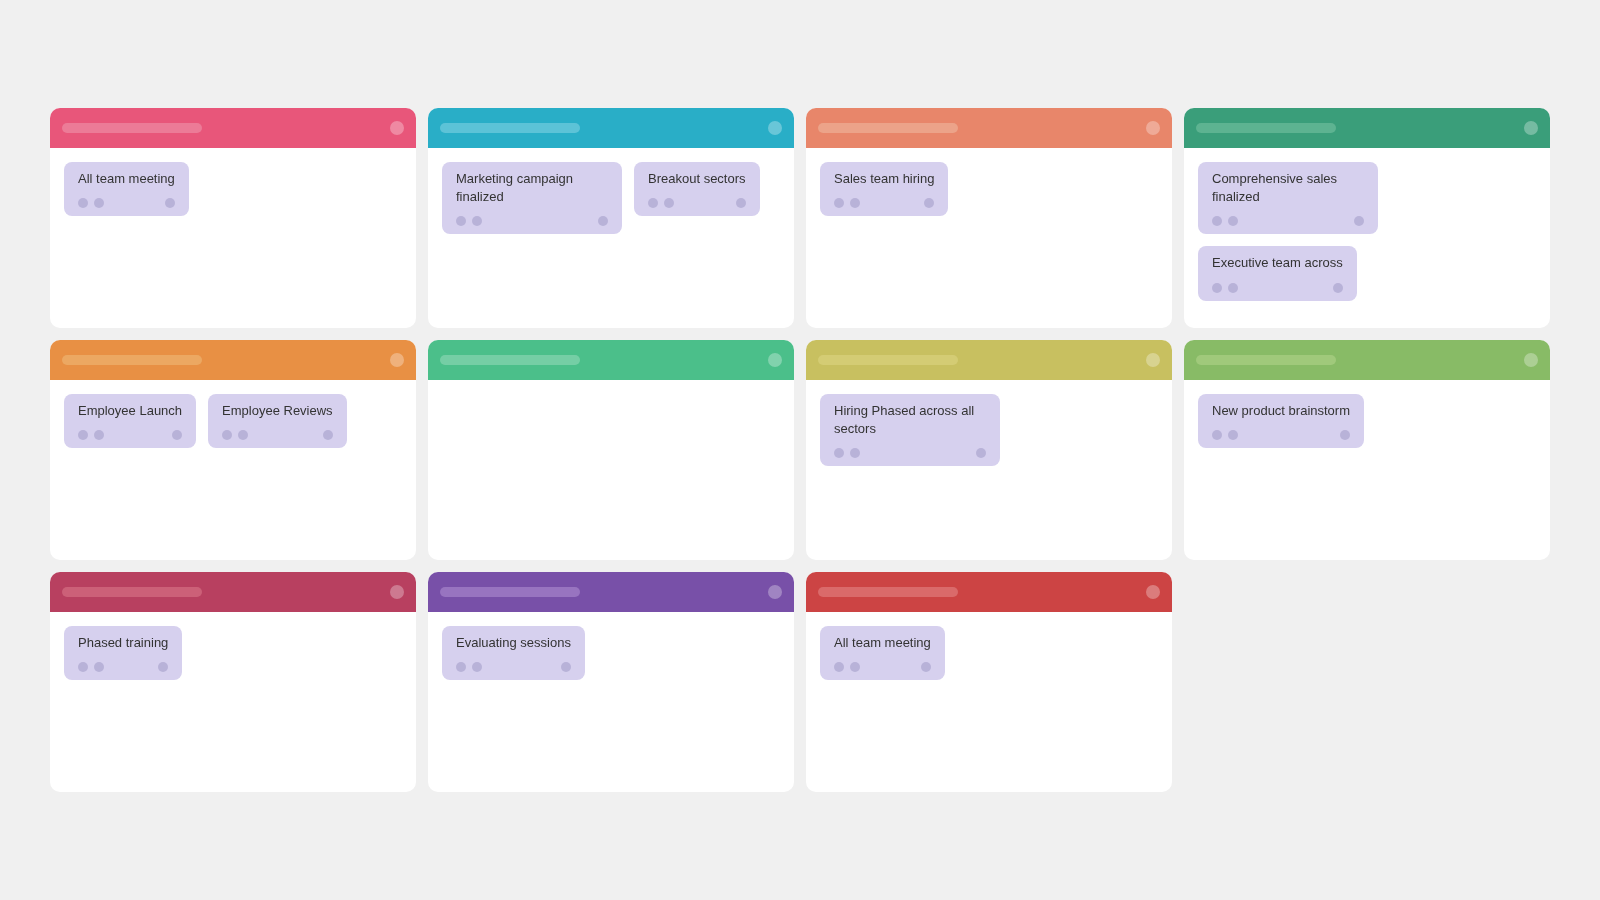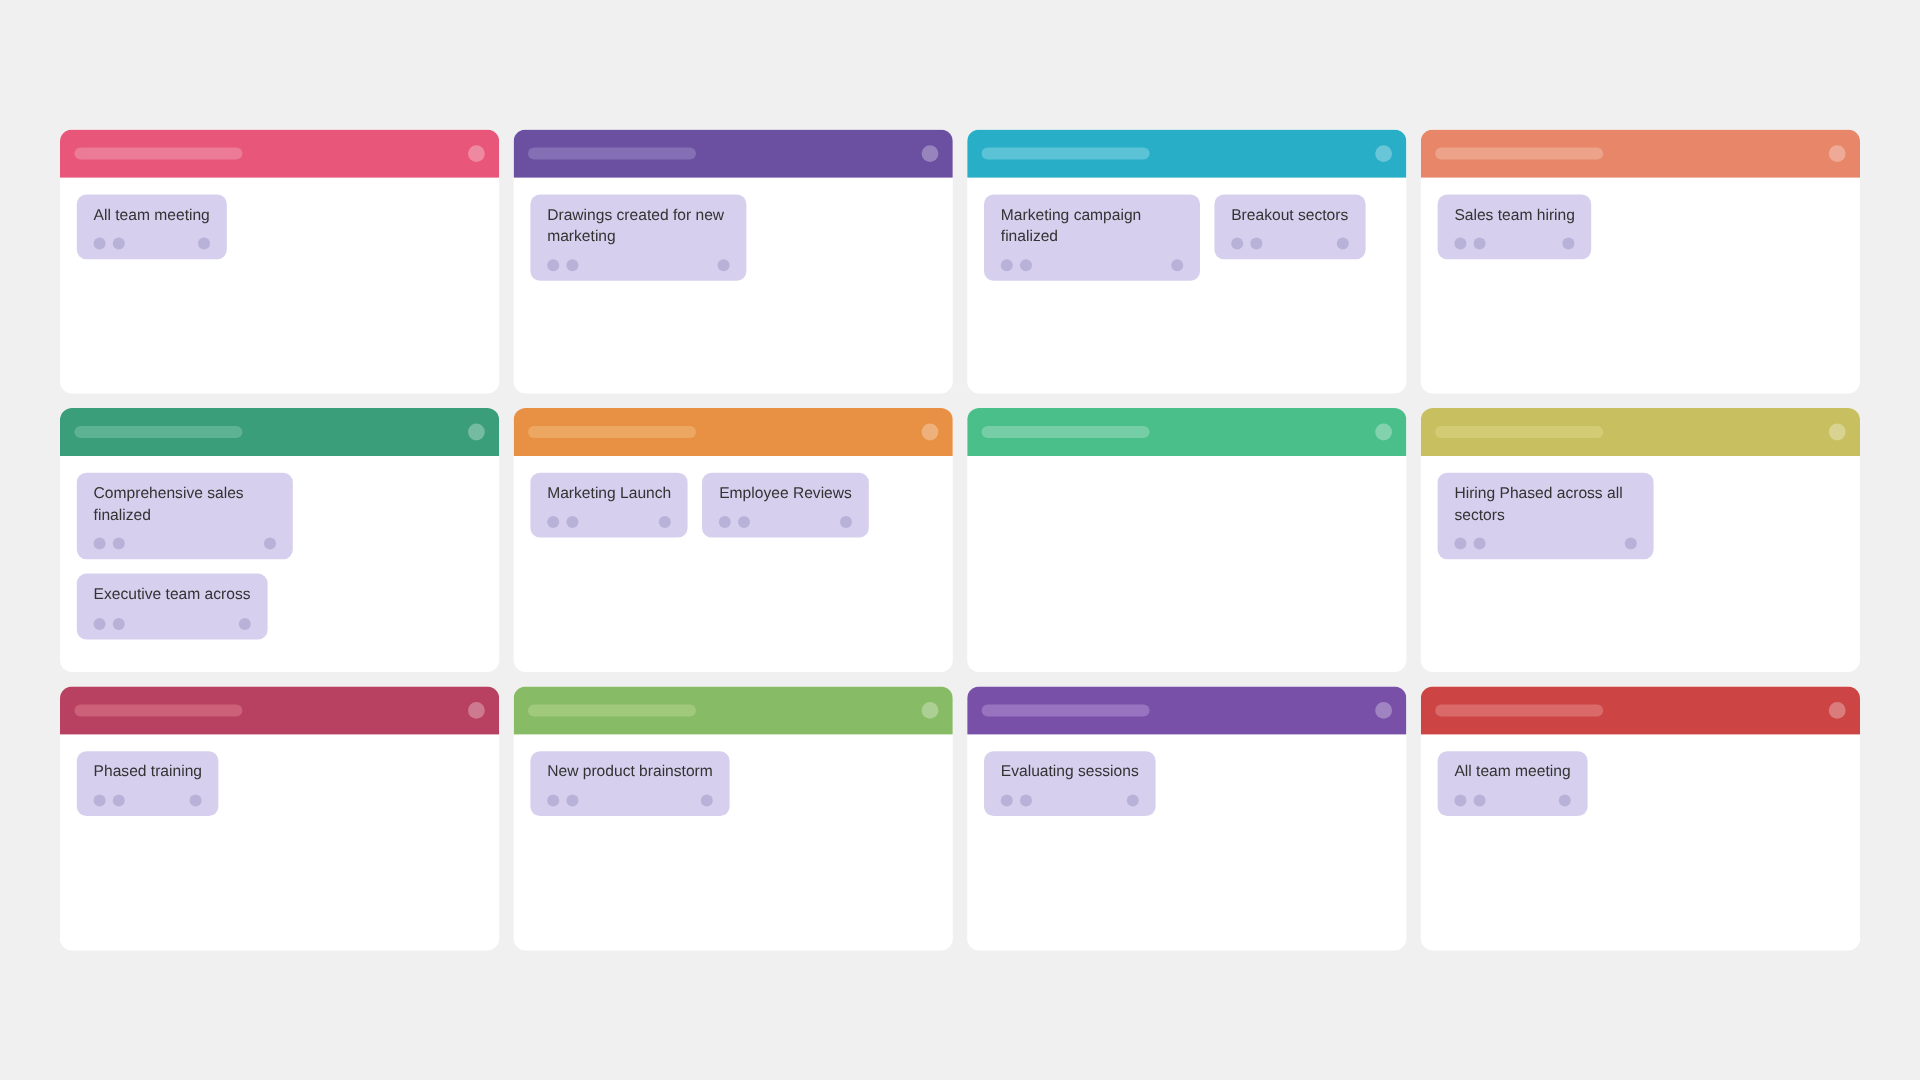--- a/index.html
+++ b/index.html
@@ -119,36 +119,20 @@
           <div>All team meeting</div>
           <div class="card-footer">
             <div class="card-dot"></div>
             <div class="card-dot"></div>
             <div class="card-dot right"></div>
           </div>
         </div>
       </div>
     </div>
     <div class="board-panel">
-      <div class="panel-header h-purple">
-        <div class="header-bar b-purple"></div>
-        <div class="header-dot" style="background: rgba(255, 255, 255, 0.5);"></div>
-      </div>
-      <div class="panel-body">
-        <div class="card">
-          <div>Drawings created for new marketing</div>
-          <div class="card-footer">
-            <div class="card-dot"></div>
-            <div class="card-dot"></div>
-            <div class="card-dot right"></div>
-          </div>
-        </div>
-      </div>
-    </div>
-    <div class="board-panel">
       <div class="panel-header h-teal">
         <div class="header-bar b-teal"></div>
         <div class="header-dot" style="background: rgba(255, 255, 255, 0.5);"></div>
       </div>
       <div class="panel-body">
         <div class="card">
           <div>Marketing campaign finalized</div>
           <div class="card-footer">
             <div class="card-dot"></div>
             <div class="card-dot"></div>
@@ -205,21 +189,21 @@
         </div>
       </div>
     </div>
     <div class="board-panel">
       <div class="panel-header h-orange">
         <div class="header-bar b-orange"></div>
         <div class="header-dot" style="background: rgba(255, 255, 255, 0.5);"></div>
       </div>
       <div class="panel-body">
         <div class="card">
-          <div>Marketing Launch</div>
+          <div>Employee Launch</div>
           <div class="card-footer">
             <div class="card-dot"></div>
             <div class="card-dot"></div>
             <div class="card-dot right"></div>
           </div>
         </div>
         <div class="card">
           <div>Employee Reviews</div>
           <div class="card-footer">
             <div class="card-dot"></div>
@@ -245,43 +229,43 @@
           <div>Hiring Phased across all sectors</div>
           <div class="card-footer">
             <div class="card-dot"></div>
             <div class="card-dot"></div>
             <div class="card-dot right"></div>
           </div>
         </div>
       </div>
     </div>
     <div class="board-panel">
+      <div class="panel-header h-sage">
+        <div class="header-bar b-sage"></div>
+        <div class="header-dot" style="background: rgba(255, 255, 255, 0.5);"></div>
+      </div>
+      <div class="panel-body">
+        <div class="card">
+          <div>New product brainstorm</div>
+          <div class="card-footer">
+            <div class="card-dot"></div>
+            <div class="card-dot"></div>
+            <div class="card-dot right"></div>
+          </div>
+        </div>
+      </div>
+    </div>
+    <div class="board-panel">
       <div class="panel-header h-maroon">
         <div class="header-bar b-maroon"></div>
         <div class="header-dot" style="background: rgba(255, 255, 255, 0.5);"></div>
       </div>
       <div class="panel-body">
         <div class="card">
           <div>Phased training</div>
-          <div class="card-footer">
-            <div class="card-dot"></div>
-            <div class="card-dot"></div>
-            <div class="card-dot right"></div>
-          </div>
-        </div>
-      </div>
-    </div>
-    <div class="board-panel">
-      <div class="panel-header h-sage">
-        <div class="header-bar b-sage"></div>
-        <div class="header-dot" style="background: rgba(255, 255, 255, 0.5);"></div>
-      </div>
-      <div class="panel-body">
-        <div class="card">
-          <div>New product brainstorm</div>
           <div class="card-footer">
             <div class="card-dot"></div>
             <div class="card-dot"></div>
             <div class="card-dot right"></div>
           </div>
         </div>
       </div>
     </div>
     <div class="board-panel">
       <div class="panel-header h-violet">

